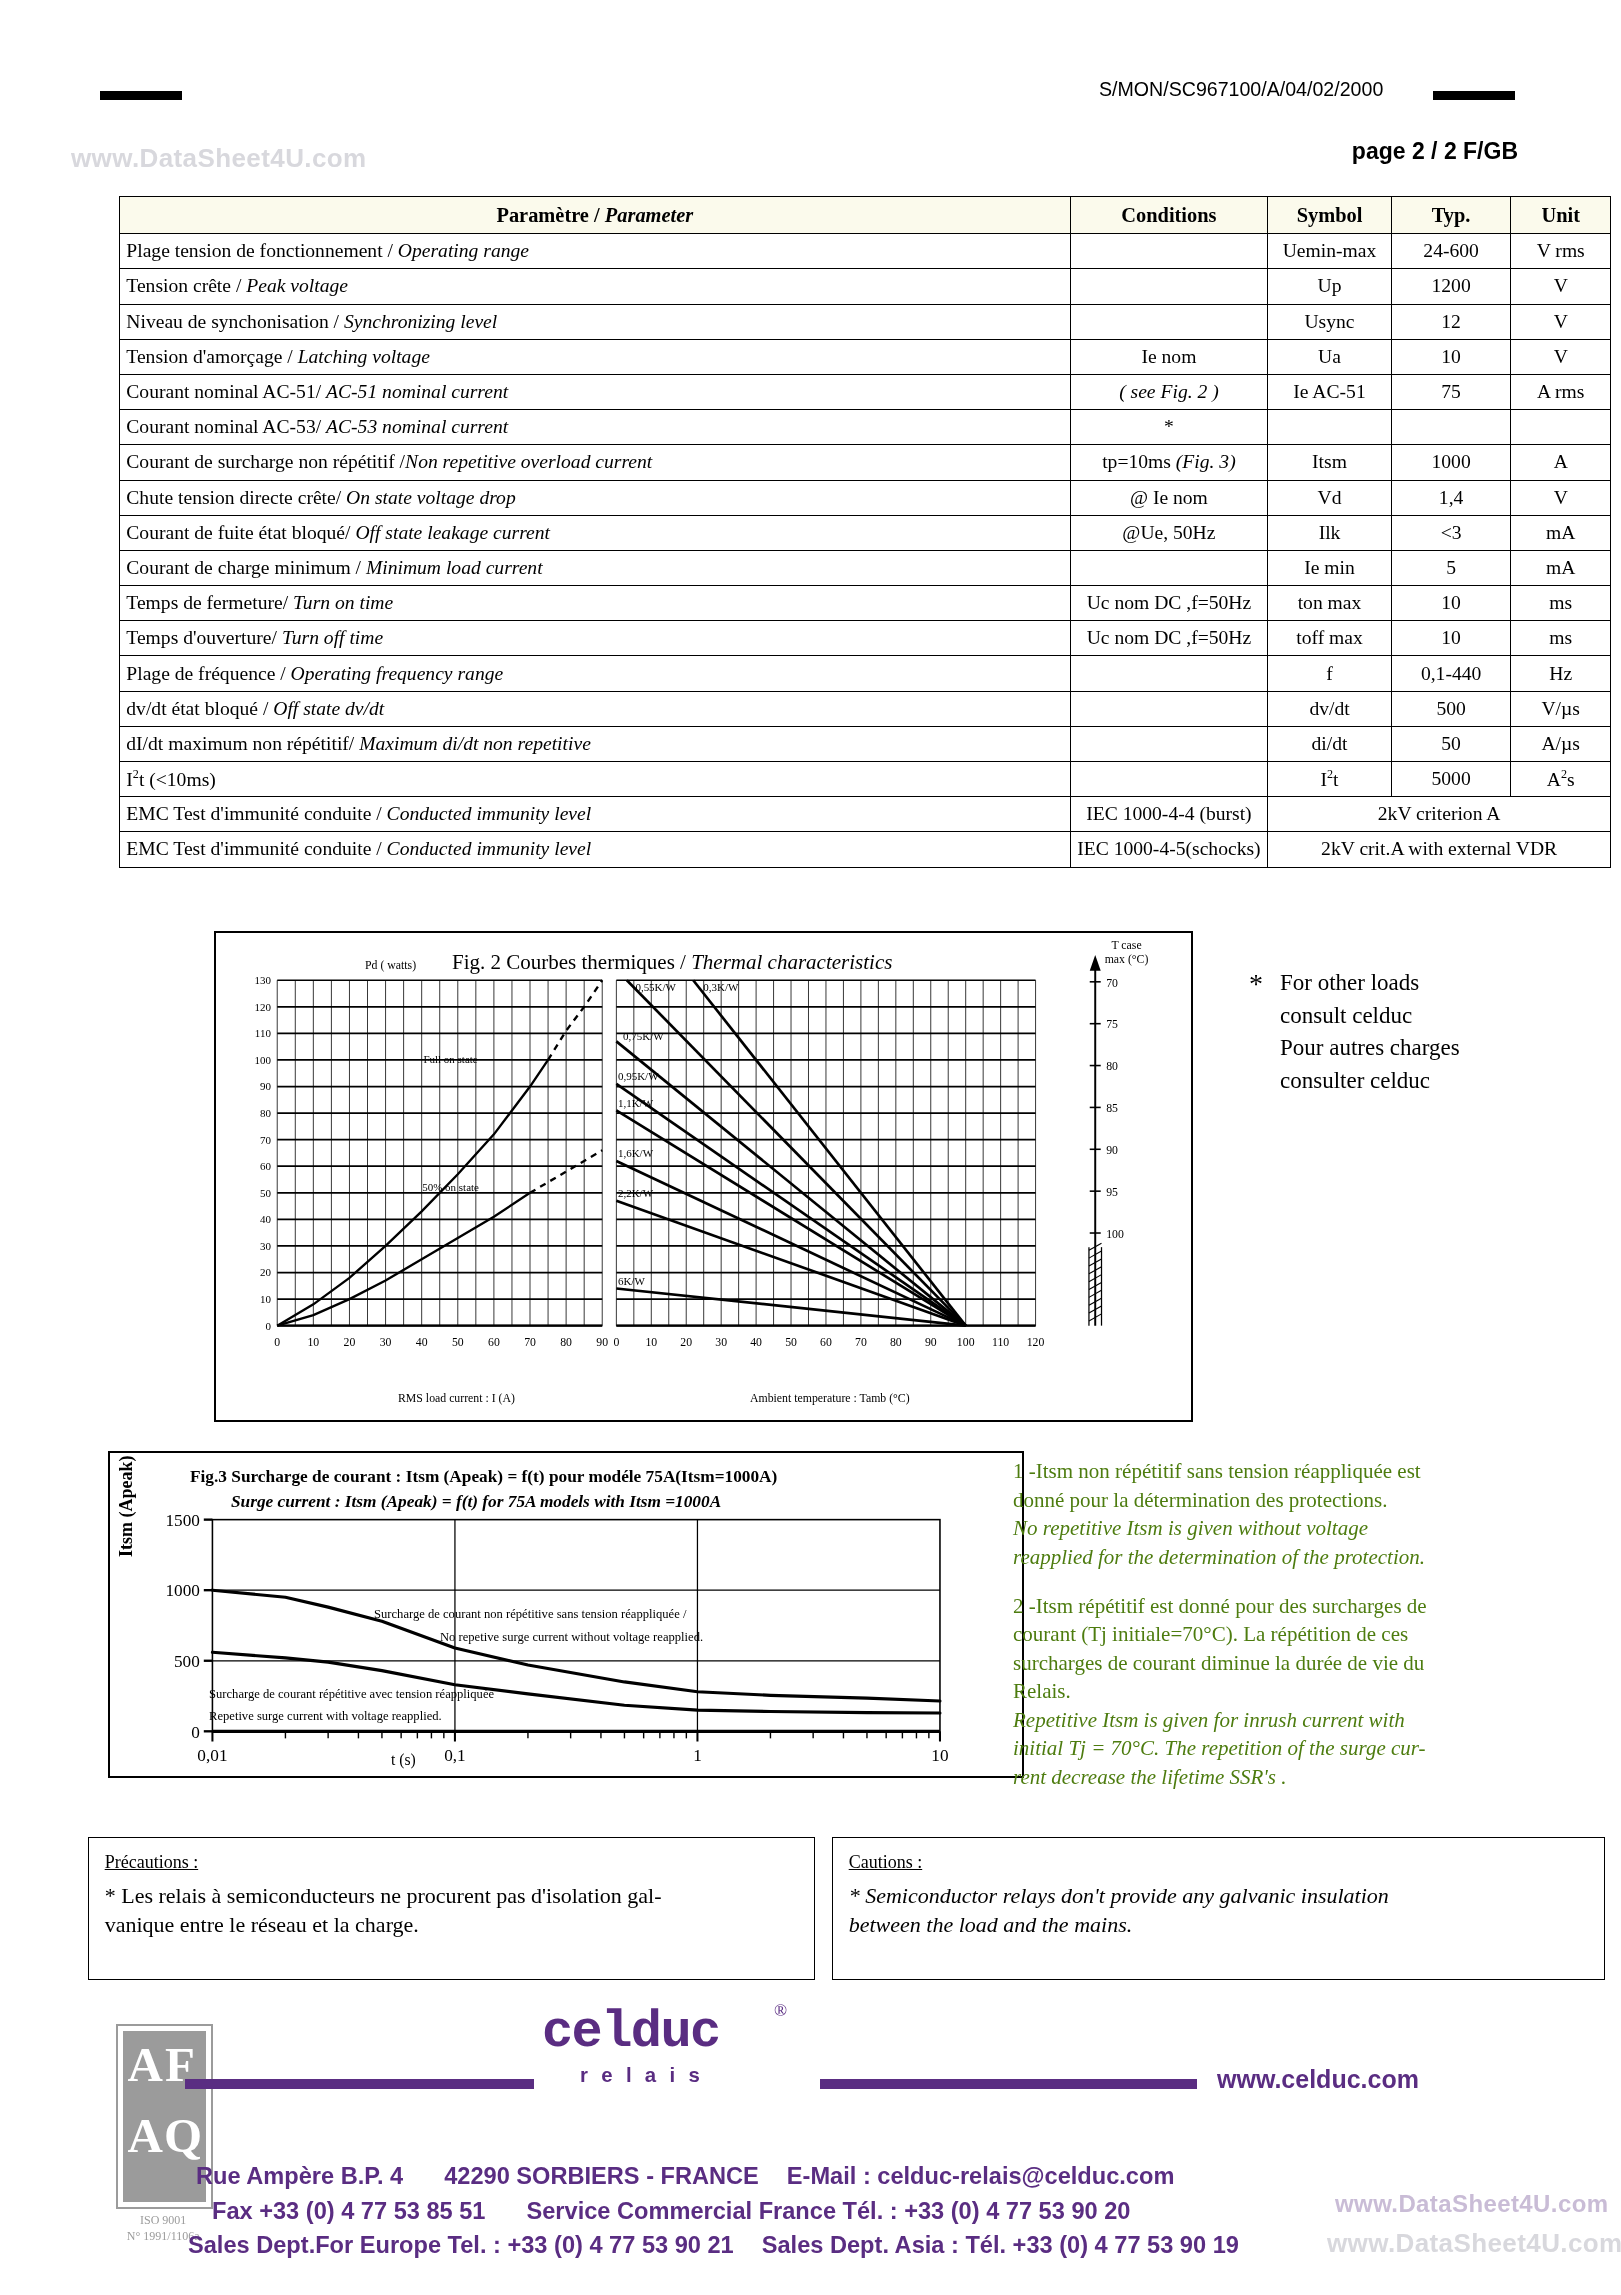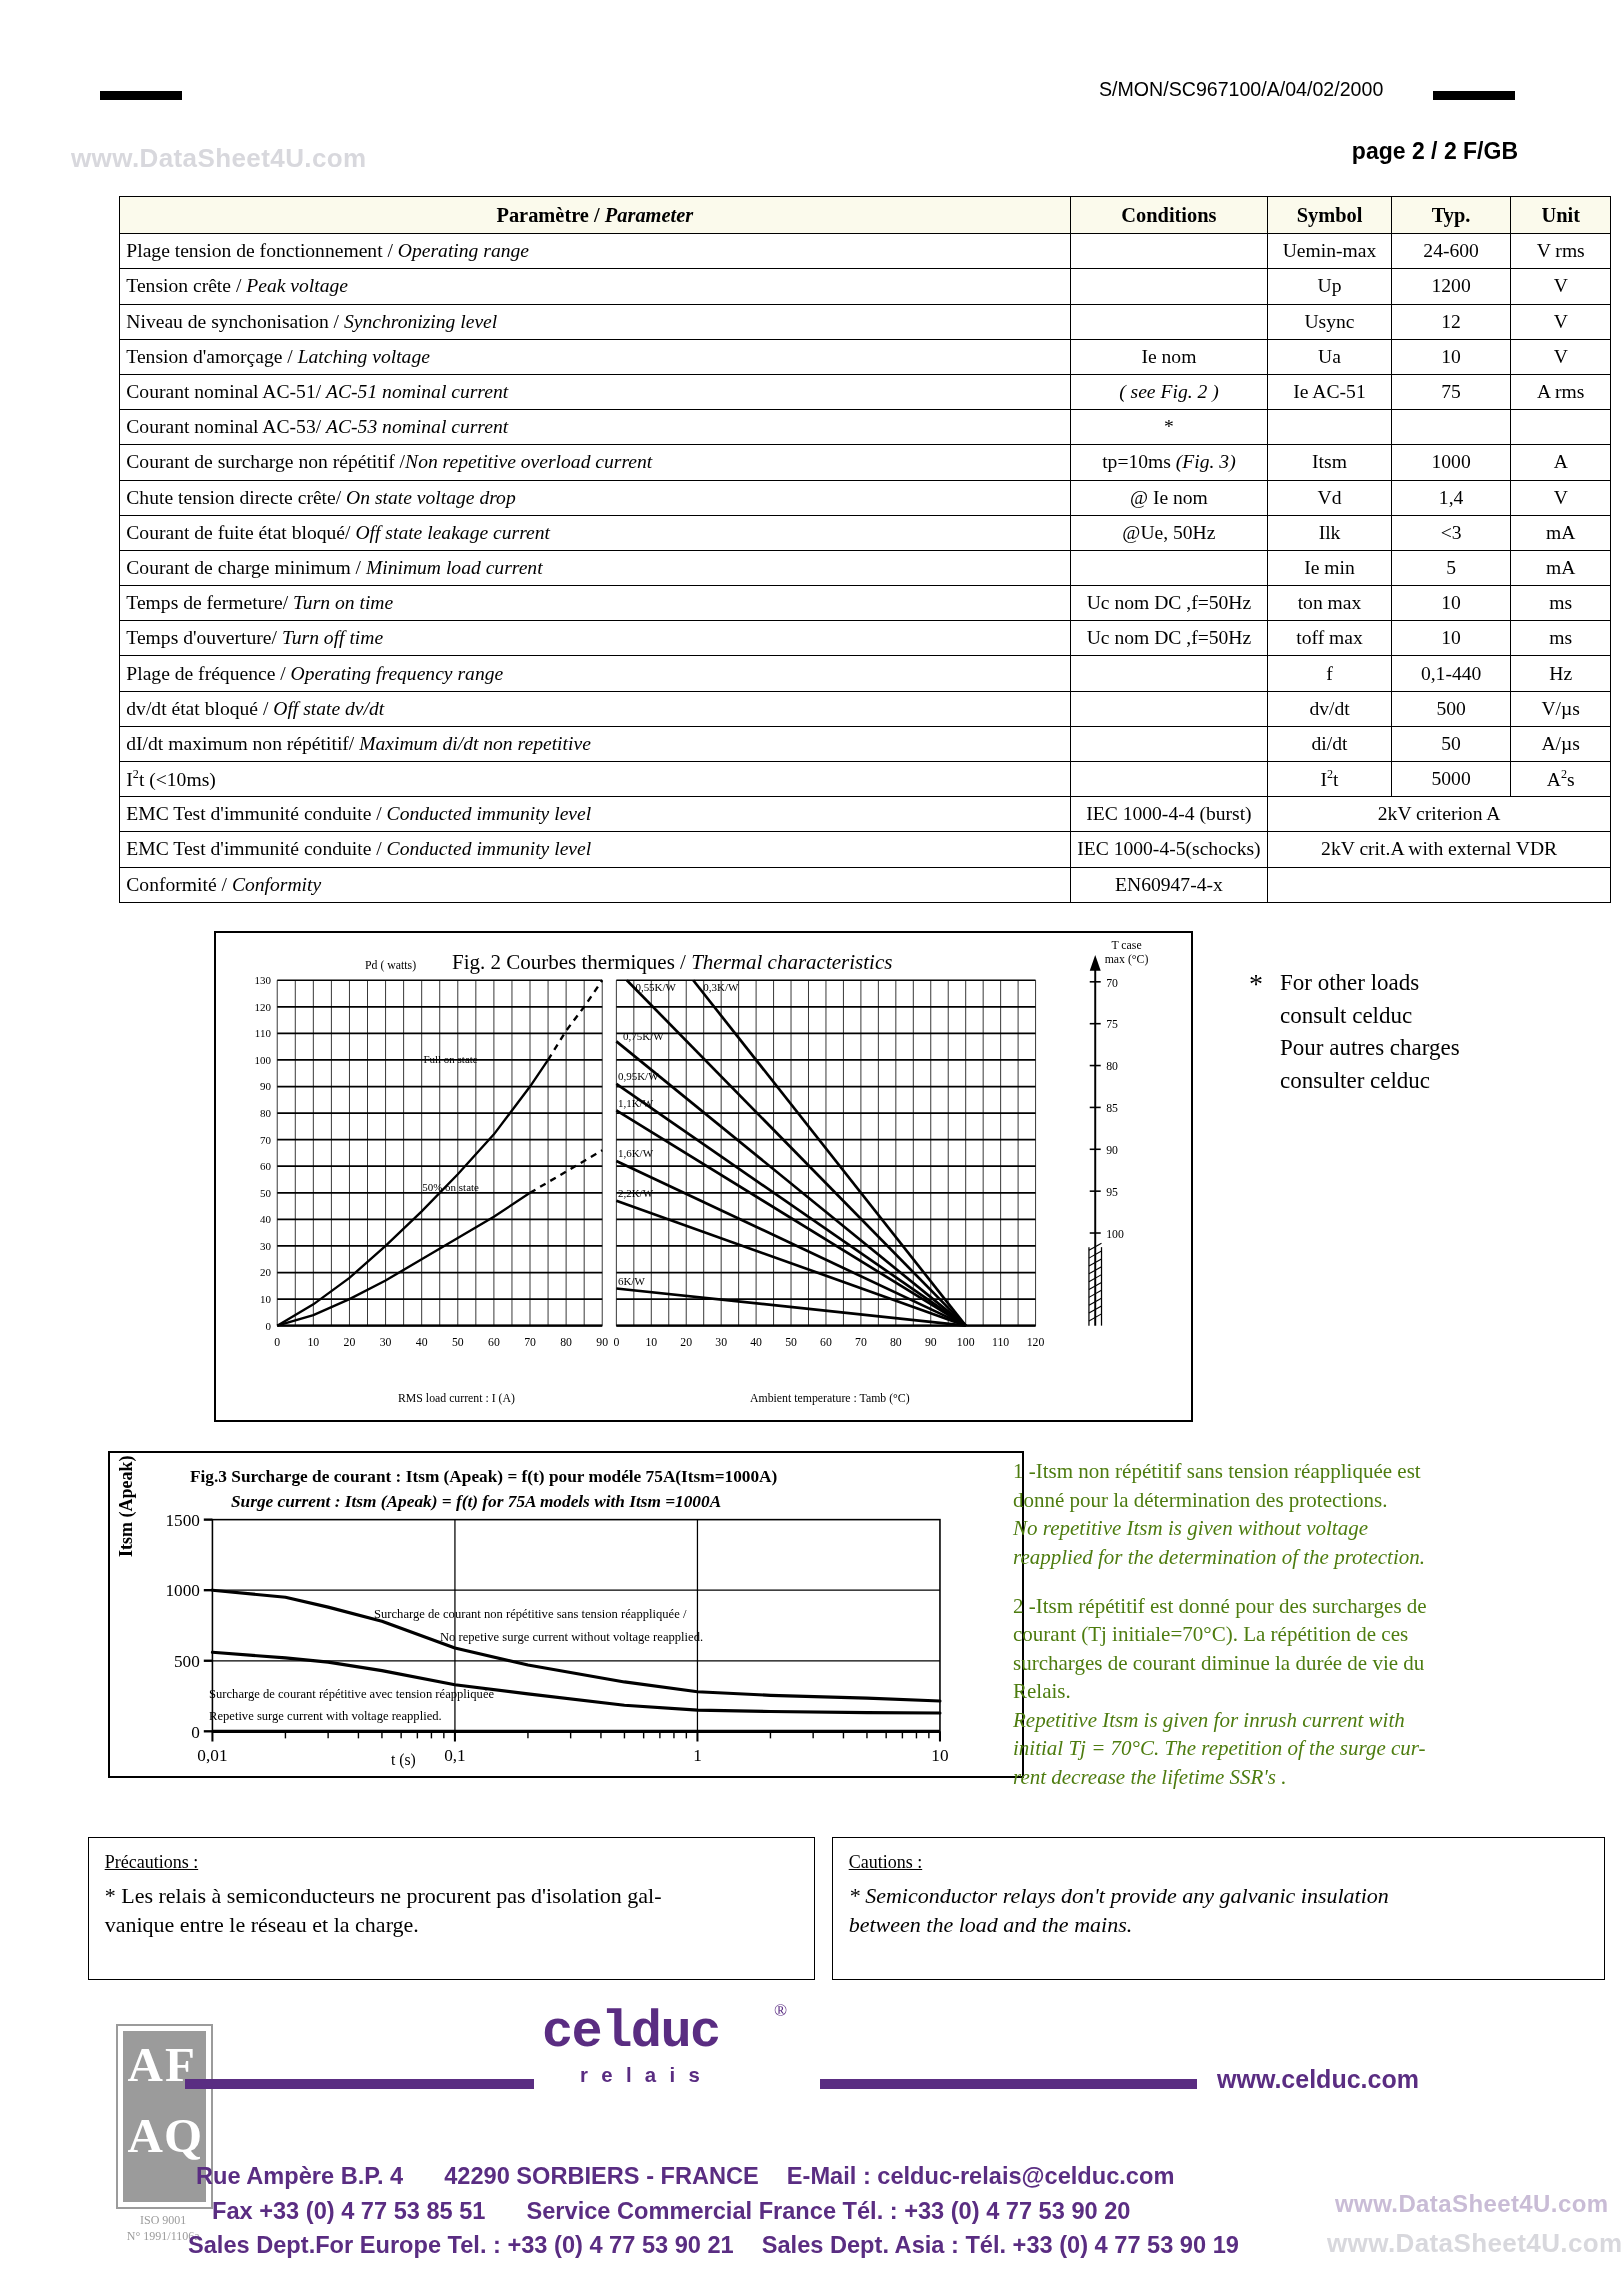--- a/index.html
+++ b/index.html
@@ -256,25 +256,20 @@
         </tr>
         <tr>
           <td class="param">EMC Test d'immunité conduite / <span class="it">Conducted immunity level</span></td>
           <td class="ctr colc">IEC 1000-4-4 (burst)</td>
           <td class="ctr" colspan="3">2kV criterion A</td>
         </tr>
         <tr>
           <td class="param">EMC Test d'immunité conduite / <span class="it">Conducted immunity level</span></td>
           <td class="ctr colc">IEC 1000-4-5(schocks)</td>
           <td class="ctr" colspan="3">2kV crit.A with external VDR</td>
-        </tr>
-        <tr>
-          <td class="param">Conformité / <span class="it">Conformity</span></td>
-          <td class="ctr colc">EN60947-4-x</td>
-          <td class="ctr" colspan="3"></td>
         </tr>
       </tbody>
   </table>
 
   <div class="fig2box">
     <div class="pdlbl">Pd ( watts)</div>
     <div class="fig2title"><span>Fig. 2 Courbes thermiques  / </span><span class="it">Thermal characteristics</span></div>
     <div class="tcaselbl">
       <span>T case</span><br>
       <span>max (°C)</span>

